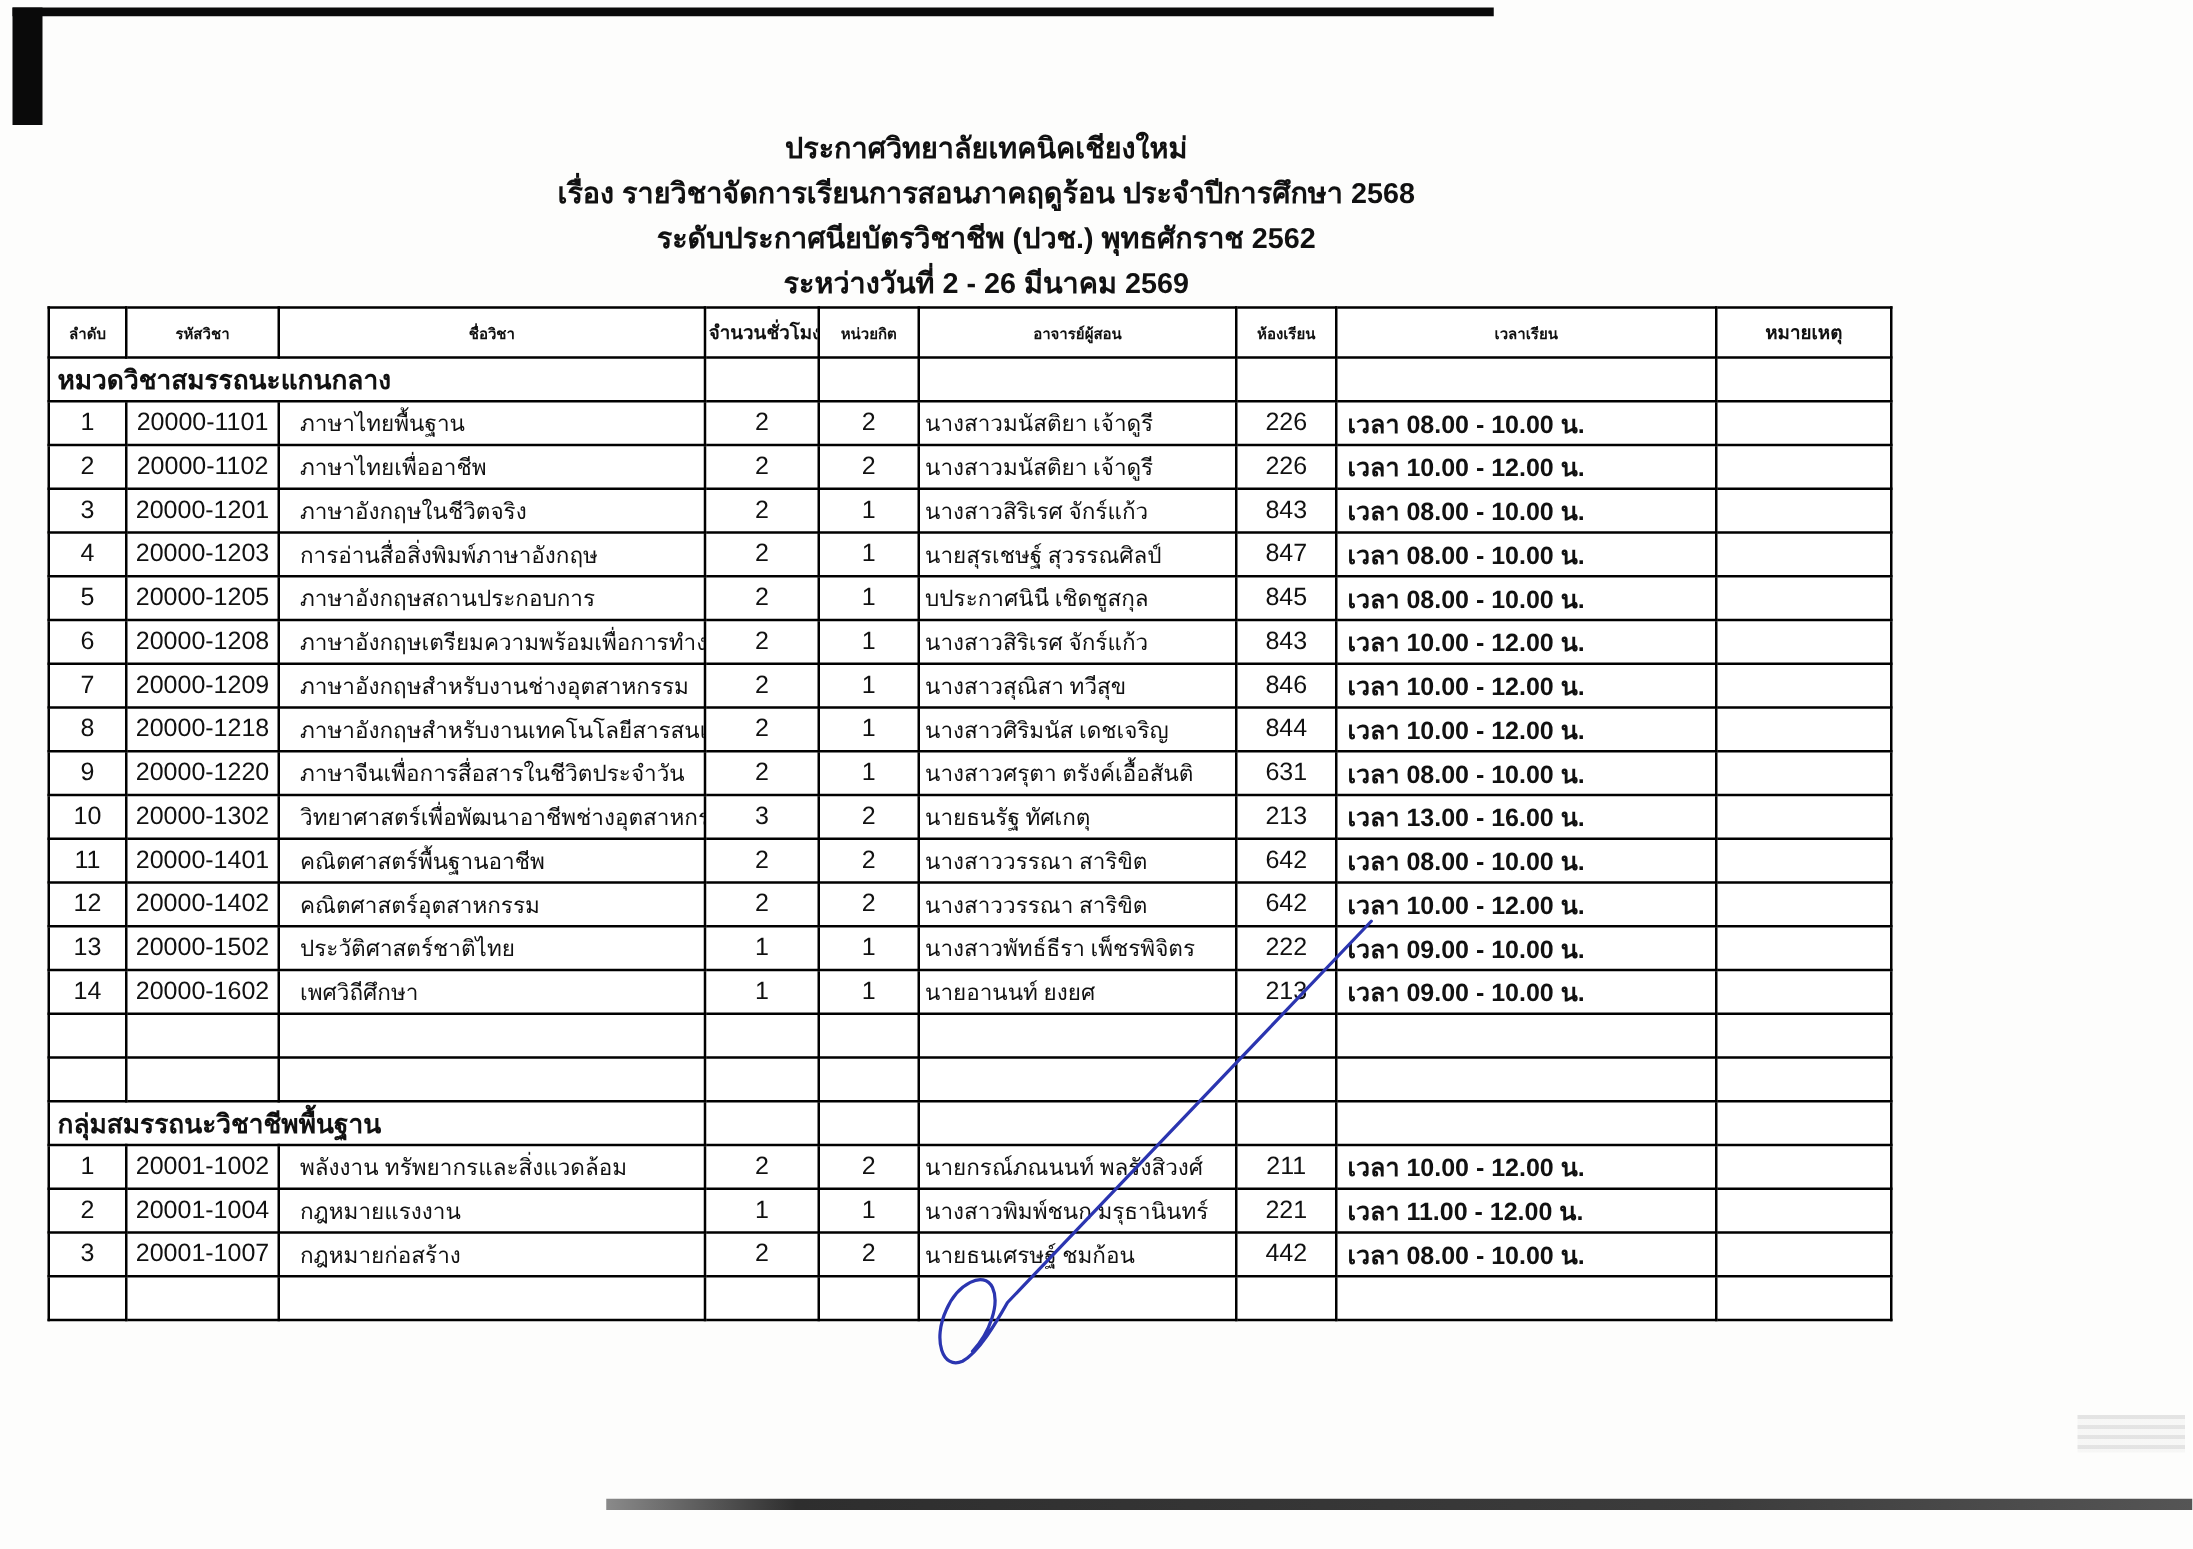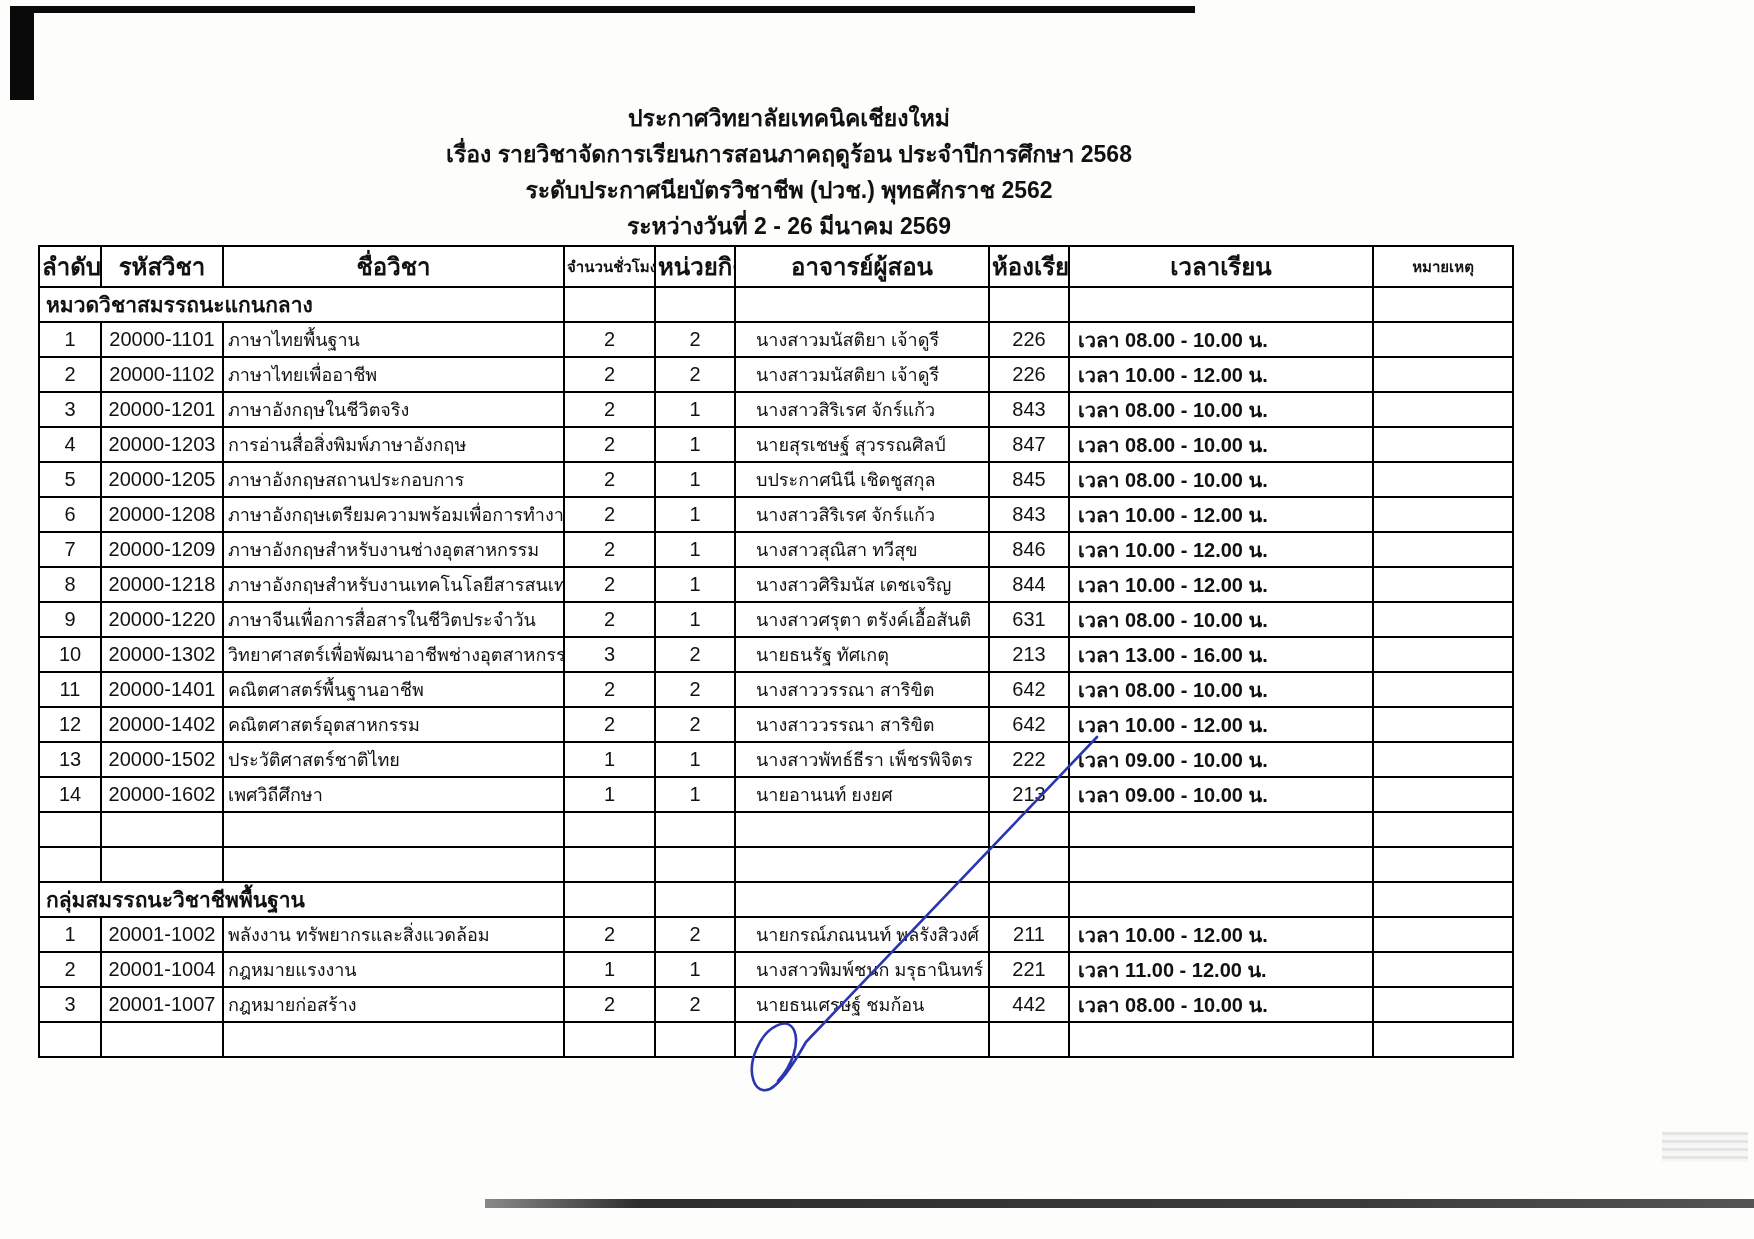--- a/index.html
+++ b/index.html
@@ -21,28 +21,28 @@
   
   .titles{position:absolute;left:52px;top:100px;width:1474px;text-align:center;}
   .titles .t{font-size:23px;font-weight:bold;line-height:36px;}
 
   
   table.course{position:absolute;left:38px;top:245px;width:1474px;
     border-collapse:collapse;table-layout:fixed;background:#fff;}
   th,td{border:2px solid #000;overflow:hidden;white-space:nowrap;padding:0 6px;}
   thead tr{height:40px;}
   tbody tr{height:35px;}
-  th{font-size:24px;font-weight:bold;text-align:center;padding:0 2px;}
+  th{font-size:12px;font-weight:bold;text-align:center;padding:0 2px;}
   th.small{font-size:15px;}
   td{font-size:20px;}
   td.section-title{font-weight:bold;font-size:21px;text-align:left;padding-left:6px;margin-top:16px;}
   .col-no,.col-code,.col-hours,.col-credits,.col-room{text-align:center;}
   .col-name,.col-instructor,.col-time{text-align:left;}
-  .col-name{font-size:18px;padding:0 4px;}
-  .col-instructor{font-size:18px;padding:0 20px;}
+  .col-name{font-size:18px;padding:0 16px;}
+  .col-instructor{font-size:18px;padding:0 4px;font-family:Liberation Serif, serif;}
   .col-time{font-size:20px;padding-left:8px;font-weight:bold;}
 
   
   svg.signature{position:absolute;left:0;top:0;width:1754px;height:1239px;pointer-events:none;}
 </style>
 </head>
 <body>
 
 <div class="page">
 

